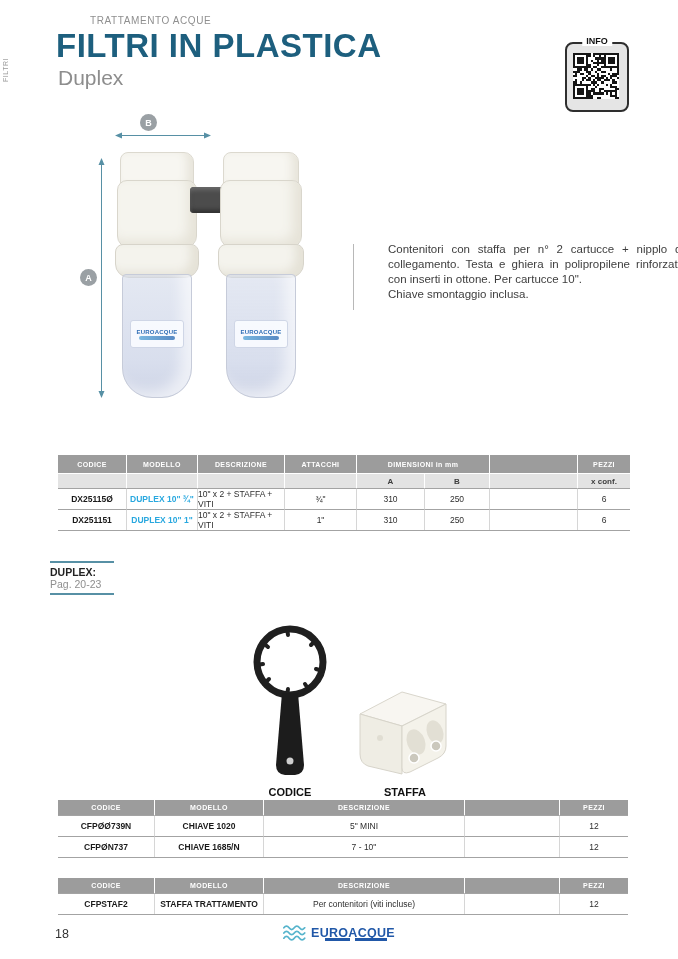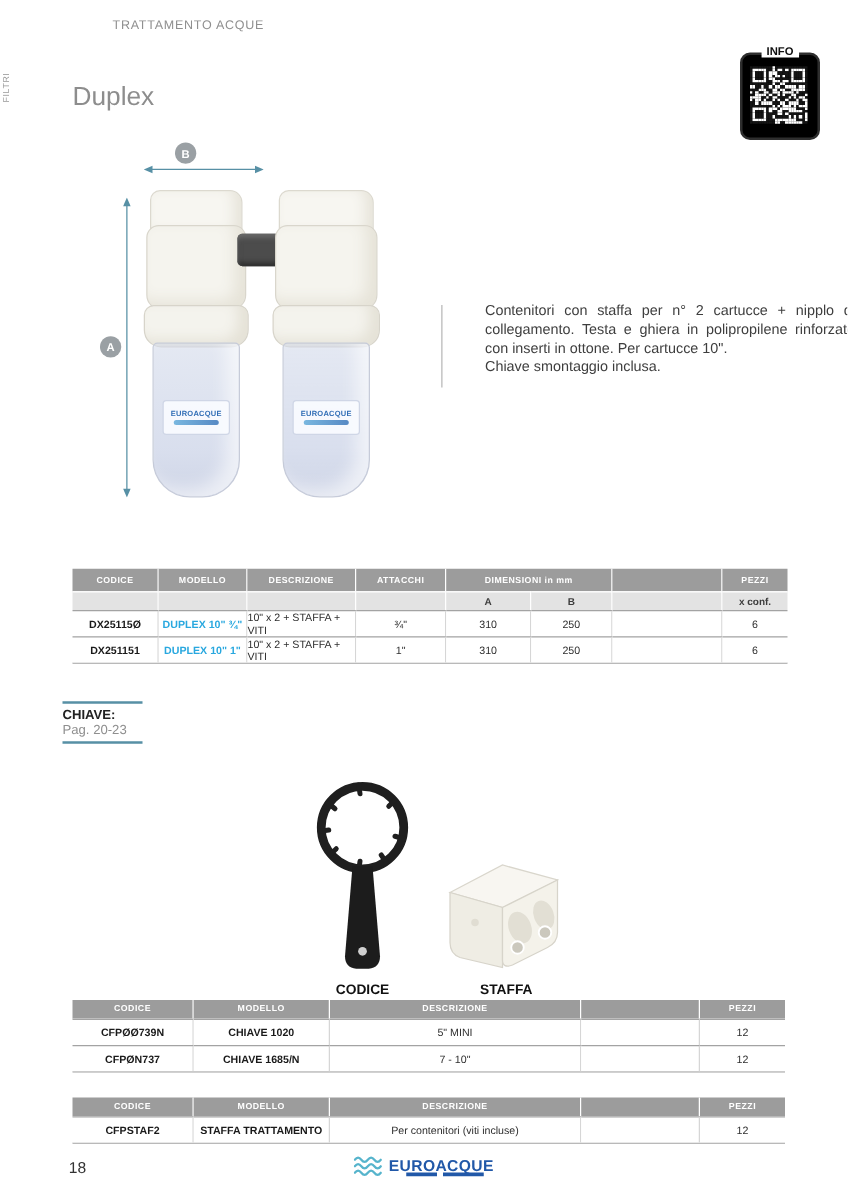--- a/index.html
+++ b/index.html
@@ -9,22 +9,22 @@
   
   .side-label{position:absolute;left:2px;top:40px;width:60px;
       transform:rotate(-90deg);transform-origin:30px 30px;
       font-size:7px;letter-spacing:.5px;color:#9a9a9a;text-align:center;}
   .eyebrow{position:absolute;left:59px;top:15px;font-size:10px;letter-spacing:.6px;color:#8f8f8f;margin-left:31px;}
   .page-title{position:absolute;left:56px;top:27px;font-size:33px;font-weight:bold;
       letter-spacing:.5px;color:#1d5f7e;}
   .subtitle{position:absolute;left:58px;top:66px;font-size:21px;color:#8d8d8d;}
 
   
-  .info-box{position:absolute;left:592px;top:42px;width:60px;height:66px;
-      border:2px solid #2e2e2e;border-radius:8px;background:#000000;}
+  .info-box{position:absolute;left:565px;top:42px;width:60px;height:66px;
+      border:2px solid #2e2e2e;border-radius:8px;background:#e5e5e5;}
   .info-label{position:absolute;top:-8px;left:50%;transform:translateX(-50%);
       background:#fff;padding:0 4px;font-size:9px;font-weight:bold;color:#111;}
   .qr{position:absolute;left:6px;top:9px;width:46px;height:46px;display:grid;
       grid-template-columns:repeat(21,1fr);grid-template-rows:repeat(21,1fr);}
   .qr div{background:#fff;}
   .qr div.b{background:#151515;}
 
   
   .figure{position:absolute;left:78px;top:112px;width:262px;height:292px;}
   .dim-circle{position:absolute;width:17px;height:17px;border-radius:50%;
@@ -117,20 +117,21 @@
   .logo-bar{position:absolute;top:938px;left:50%;transform:translateX(-14px);width:62px;height:3px;
       background:linear-gradient(90deg,#2158a8 0 40%,transparent 40% 48%,#2158a8 48% 100%);}
 </style>
 </head>
 <body>
 
 <div class="page">
 
   <div class="side-label">FILTRI</div>
   <div class="eyebrow">TRATTAMENTO ACQUE</div>
+  <div class="page-title">FILTRI IN PLASTICA</div>
   <div class="subtitle">Duplex</div>
 
   <div class="info-box">
     <span class="info-label">INFO</span>
     <div class="qr" id="qr">
         <div class="b"></div>
         <div class="b"></div>
         <div class="b"></div>
         <div class="b"></div>
         <div class="b"></div>
@@ -647,21 +648,21 @@
     <div class="dc model">DUPLEX 10" 1"</div>
     <div class="dc">10" x 2 + STAFFA + VITI</div>
     <div class="dc">1"</div>
     <div class="dc">310</div>
     <div class="dc">250</div>
     <div class="dc"></div>
     <div class="dc last">6</div>
   </div>
 
   <div class="ricambi">
-    <div class="r1">CHIAVE:</div>
+    <div class="r1">DUPLEX:</div>
     <div class="r2">Pag. 20-23</div>
   </div>
 
 
   <svg class="chiave-img" width="84" height="160" viewBox="0 0 84 160">
     <circle cx="42" cy="40" r="33" fill="none" stroke="#1f1f1f" stroke-width="7"></circle>
     <g stroke="#1f1f1f" stroke-width="4" stroke-linecap="round">
       <line x1="68" y1="47" x2="75" y2="49"></line>
         <line x1="57" y1="62" x2="61" y2="68"></line>
       <line x1="40" y1="67" x2="39" y2="74"></line>

